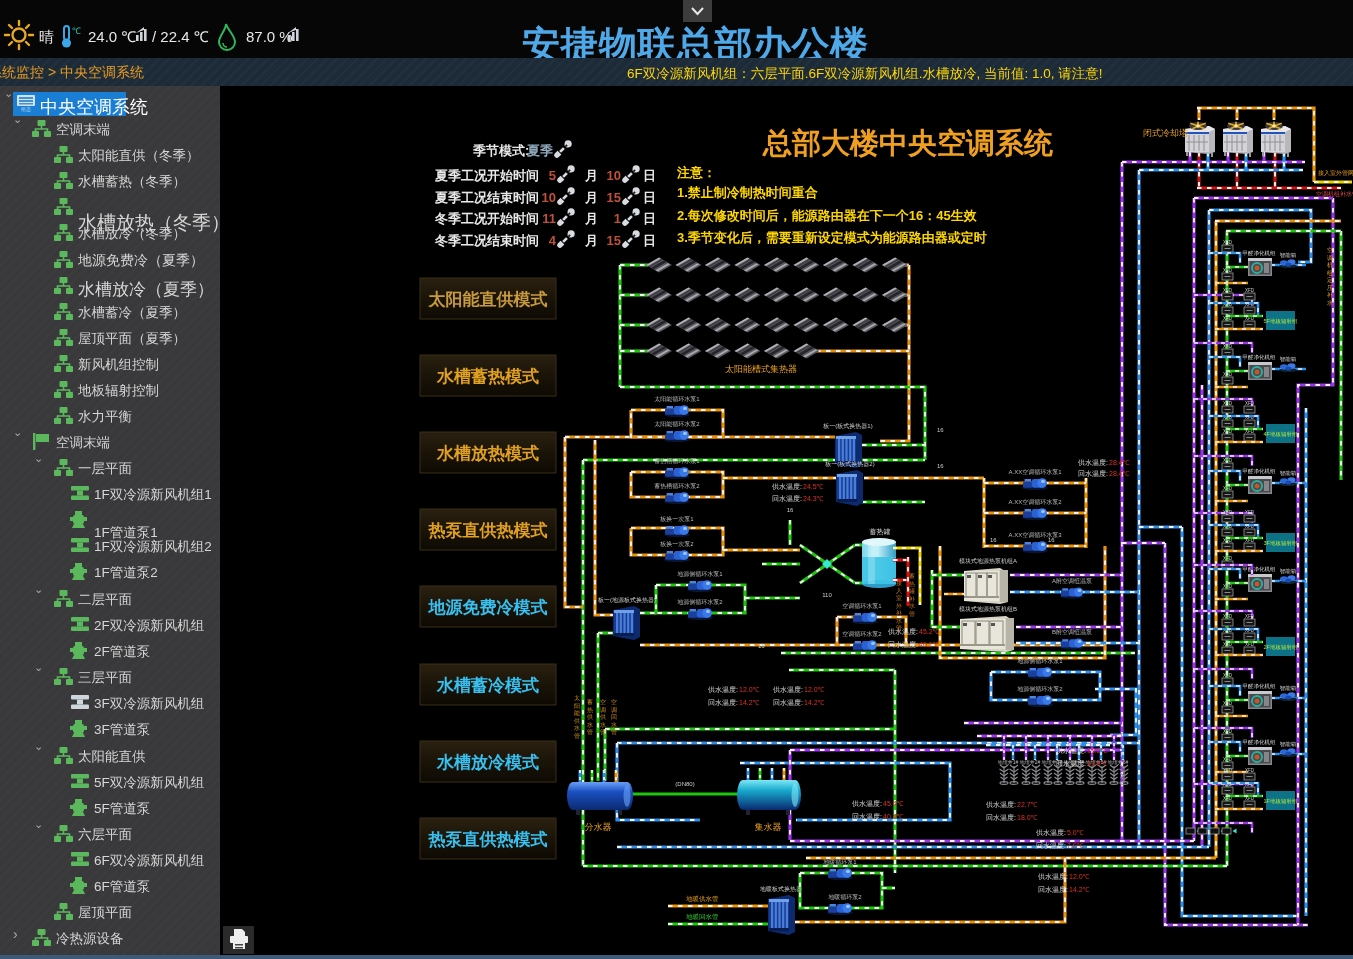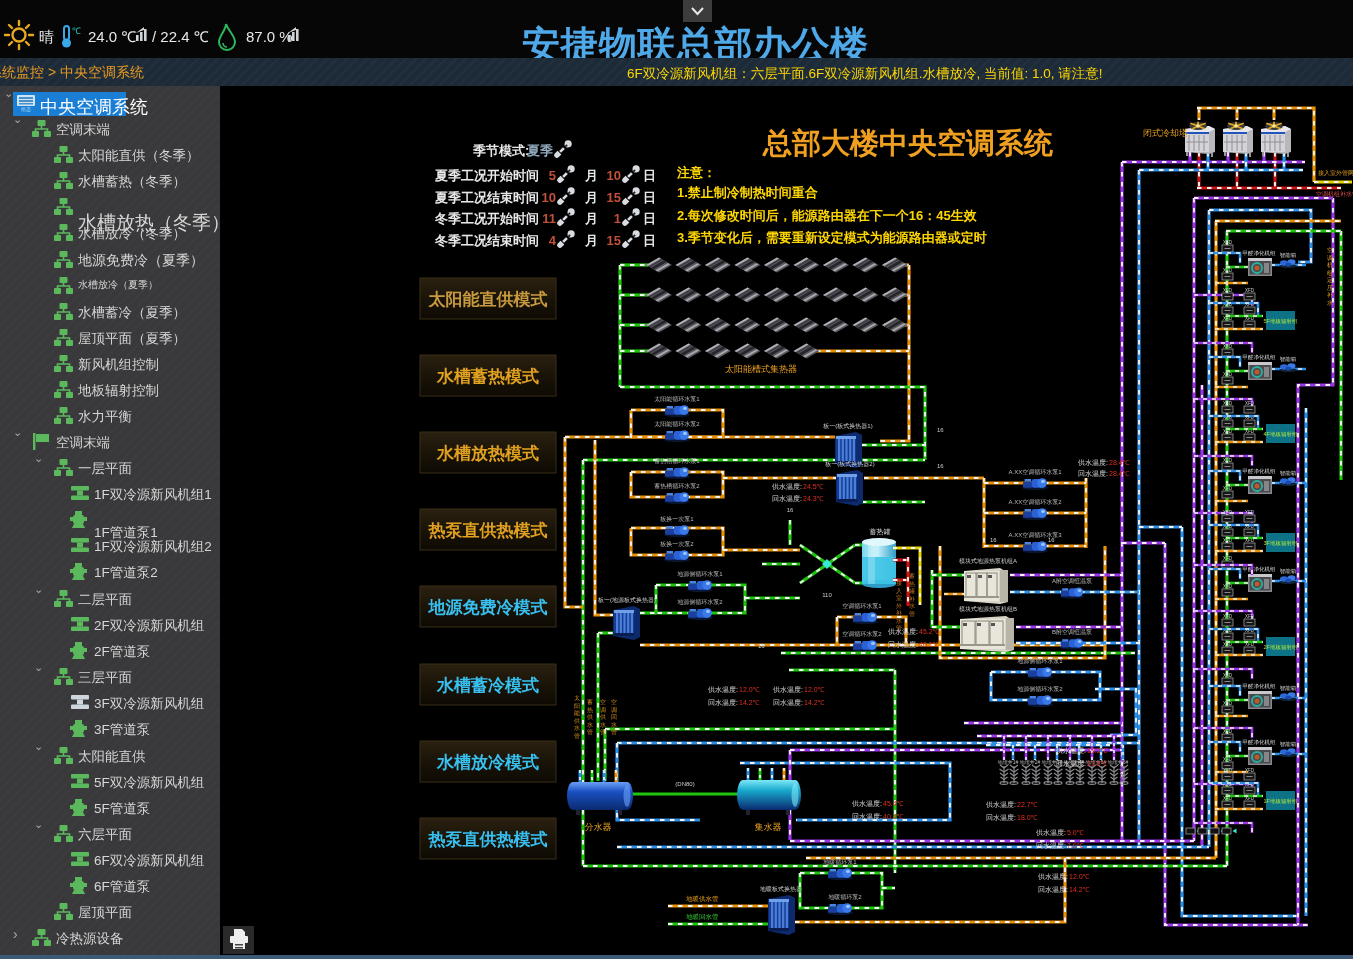--- a/index.html
+++ b/index.html
@@ -110,21 +110,21 @@
         <rect x="0" y="11" width="7" height="6" rx="1" fill="#5cb85c"></rect>
         <rect x="12" y="11" width="7" height="6" rx="1" fill="#5cb85c"></rect>
       </svg></div>
     <div style="position:absolute;left:78px;top:166px;font-size:14px;color:#d6d6d6;white-space:nowrap">地源免费冷（夏季）</div>
     <div style="position:absolute;left:54px;top:191px"><svg width="19" height="17" viewBox="0 0 19 17">
         <rect x="5.5" y="0" width="8" height="6" rx="1" fill="#5cb85c"></rect>
         <path d="M9.5,6 V9 M3.5,12 V9 H15.5 V12" stroke="#5cb85c" stroke-width="1.6" fill="none"></path>
         <rect x="0" y="11" width="7" height="6" rx="1" fill="#5cb85c"></rect>
         <rect x="12" y="11" width="7" height="6" rx="1" fill="#5cb85c"></rect>
       </svg></div>
-    <div style="position:absolute;left:78px;top:192px;font-size:10px;color:#d6d6d6;white-space:nowrap">水槽放冷（夏季）</div>
+    <div style="position:absolute;left:78px;top:192px;font-size:17px;color:#d6d6d6;white-space:nowrap">水槽放冷（夏季）</div>
     <div style="position:absolute;left:54px;top:217px"><svg width="19" height="17" viewBox="0 0 19 17">
         <rect x="5.5" y="0" width="8" height="6" rx="1" fill="#5cb85c"></rect>
         <path d="M9.5,6 V9 M3.5,12 V9 H15.5 V12" stroke="#5cb85c" stroke-width="1.6" fill="none"></path>
         <rect x="0" y="11" width="7" height="6" rx="1" fill="#5cb85c"></rect>
         <rect x="12" y="11" width="7" height="6" rx="1" fill="#5cb85c"></rect>
       </svg></div>
     <div style="position:absolute;left:78px;top:218px;font-size:13.5px;color:#d6d6d6;white-space:nowrap">水槽蓄冷（夏季）</div>
     <div style="position:absolute;left:54px;top:243px"><svg width="19" height="17" viewBox="0 0 19 17">
         <rect x="5.5" y="0" width="8" height="6" rx="1" fill="#5cb85c"></rect>
         <path d="M9.5,6 V9 M3.5,12 V9 H15.5 V12" stroke="#5cb85c" stroke-width="1.6" fill="none"></path>

